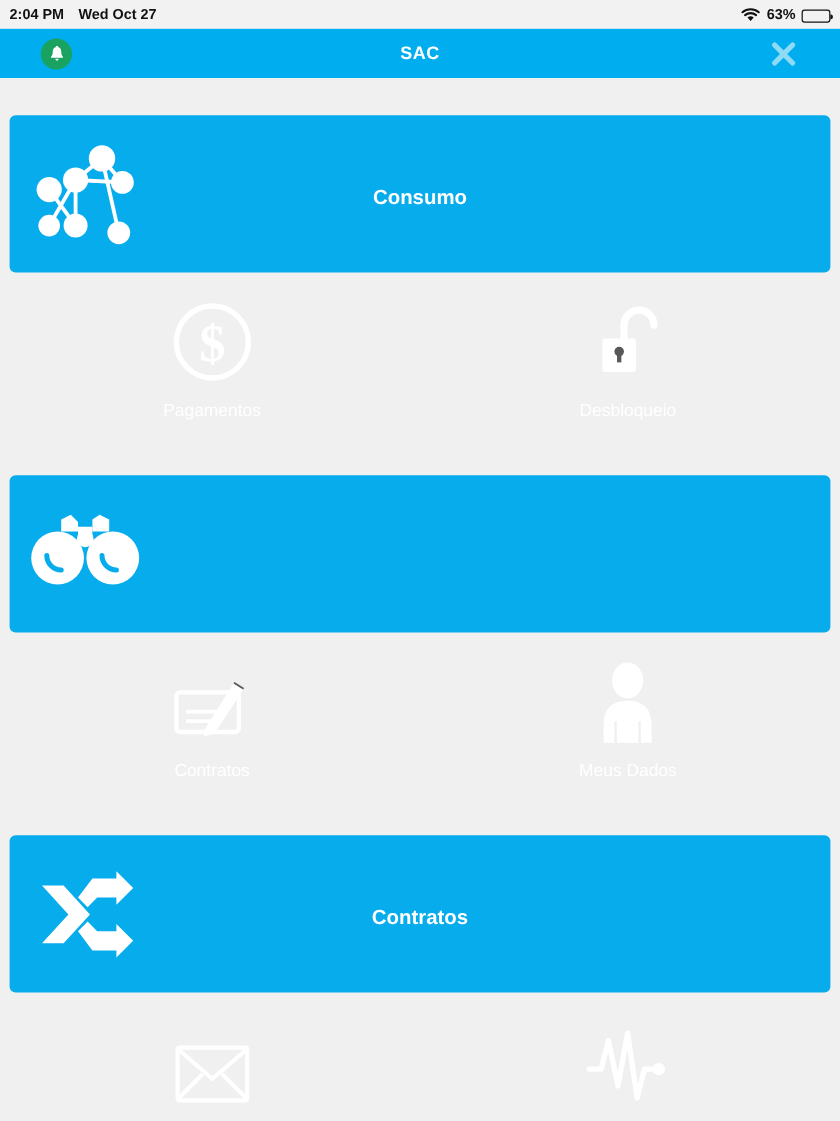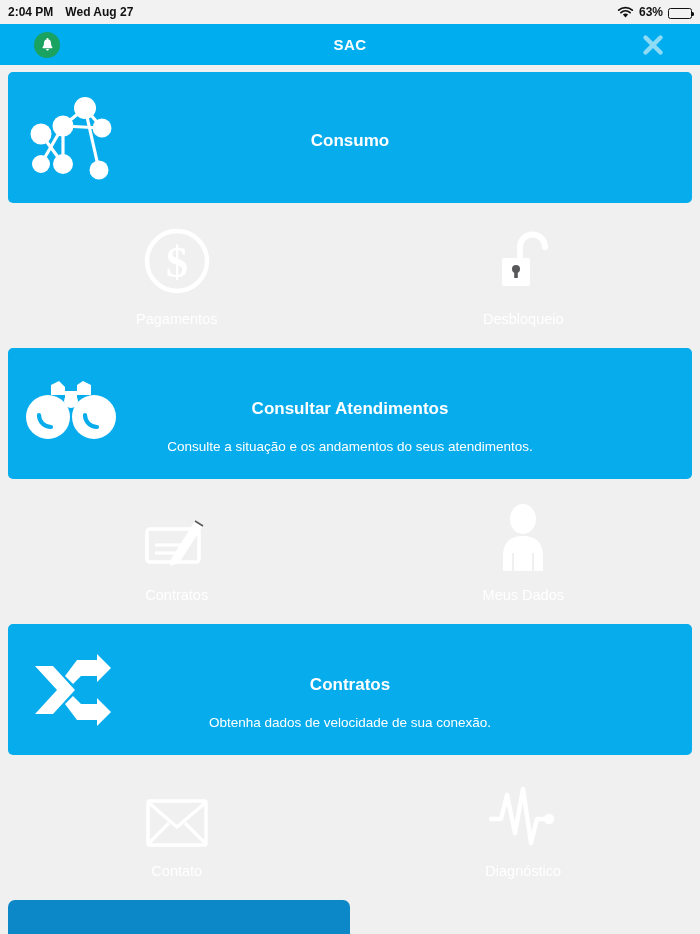--- a/index.html
+++ b/index.html
@@ -98,20 +98,21 @@
     cursor: pointer;
     overflow: hidden;
   }
   .card.blue-light { background: #06ACEC; }
 
   
   .card-wide {
     height: 131px;
     display: flex;
     align-items: center;
+    margin-top: 24px;
   }
   .card-wide .wide-icon {
     width: 125px;
     min-width: 125px;
     height: 100%;
     display: flex;
     align-items: center;
     justify-content: center;
   }
   .card-wide .wide-text {
@@ -173,21 +174,21 @@
   }
 
   svg { display: block; }
 </style>
 </head>
 <body>
 
 <div class="statusbar">
   <div class="sb-left">
     <span>2:04 PM</span>
-    <span>Wed Aug 27</span>
+    <span>Wed Oct 27</span>
   </div>
   <div class="sb-right">
     <span class="wifi-icon">
       <svg width="17" height="13" viewBox="0 0 17 13">
         <path d="M8.5 11.6 L5.9 8.6 A4.2 4.2 0 0 1 11.1 8.6 Z" fill="#111"></path>
         <path d="M3.9 6.6 A7.2 7.2 0 0 1 13.1 6.6" stroke="#111" stroke-width="1.7" fill="none" stroke-linecap="round"></path>
         <path d="M1.7 4.2 A10.5 10.5 0 0 1 15.3 4.2" stroke="#111" stroke-width="1.7" fill="none" stroke-linecap="round"></path>
       </svg>
     </span>
     <span class="sb-pct">63%</span>
@@ -279,24 +280,20 @@
           <path d="M56 12 L62 8 L70 12 L70 22 L56 22 Z"></path>
           <path d="M44 18 L56 18 L56 30 L44 30 Z"></path>
           <circle cx="50" cy="28" r="7"></circle>
           <circle cx="27" cy="44" r="22"></circle>
           <circle cx="73" cy="44" r="22"></circle>
         </g>
         <path d="M18 42 a12 12 0 0 0 12 12" stroke="#06ACEC" stroke-width="4.2" fill="none" stroke-linecap="round"></path>
         <path d="M64 42 a12 12 0 0 0 12 12" stroke="#06ACEC" stroke-width="4.2" fill="none" stroke-linecap="round"></path>
       </svg>
     </div>
-    <div class="wide-text">
-      <div class="wide-title">Consultar Atendimentos</div>
-      <div class="wide-desc">Consulte a situação e os andamentos do seus atendimentos.</div>
-    </div>
   </div>
 
   <div class="row2">
     <div class="card-half gray">
       <div class="half-icon">
         <svg width="72" height="62" viewBox="0 0 72 62">
           <rect x="6" y="18" width="52" height="33" rx="3" stroke="#ffffff" stroke-width="3.6" fill="none"></rect>
           <line x1="14" y1="34" x2="42" y2="34" stroke="#ffffff" stroke-width="3.2"></line>
           <line x1="14" y1="42" x2="42" y2="42" stroke="#ffffff" stroke-width="3.2"></line>
           <path d="M30 48 L54 10 L62 15 L38 52 L29 55 Z" fill="#ffffff"></path>
@@ -322,21 +319,20 @@
       <svg width="88" height="88" viewBox="0 0 88 88">
         <g fill="#ffffff">
           <path d="M8 20 L26 20 L48 44 L26 68 L8 68 L30 44 Z"></path>
           <path d="M50 14 L70 14 L70 8 L84 22 L70 36 L70 30 L54 30 L46 38 L38 30 Z"></path>
           <path d="M50 74 L70 74 L70 80 L84 66 L70 52 L70 58 L54 58 L46 50 L38 58 Z"></path>
         </g>
       </svg>
     </div>
     <div class="wide-text">
       <div class="wide-title">Contratos</div>
-      <div class="wide-desc">Obtenha dados de velocidade de sua conexão.</div>
     </div>
   </div>
 
   <div class="row2">
     <div class="card-half gray">
       <div class="half-icon">
         <svg width="64" height="52" viewBox="0 0 64 52">
           <rect x="3" y="4" width="58" height="44" rx="1.5" stroke="#ffffff" stroke-width="3.4" fill="none"></rect>
           <path d="M4 6 L32 30 L60 6" stroke="#ffffff" stroke-width="3.4" fill="none"></path>
           <path d="M4 46 L24 26 M60 46 L40 26" stroke="#ffffff" stroke-width="3.4" fill="none"></path>

